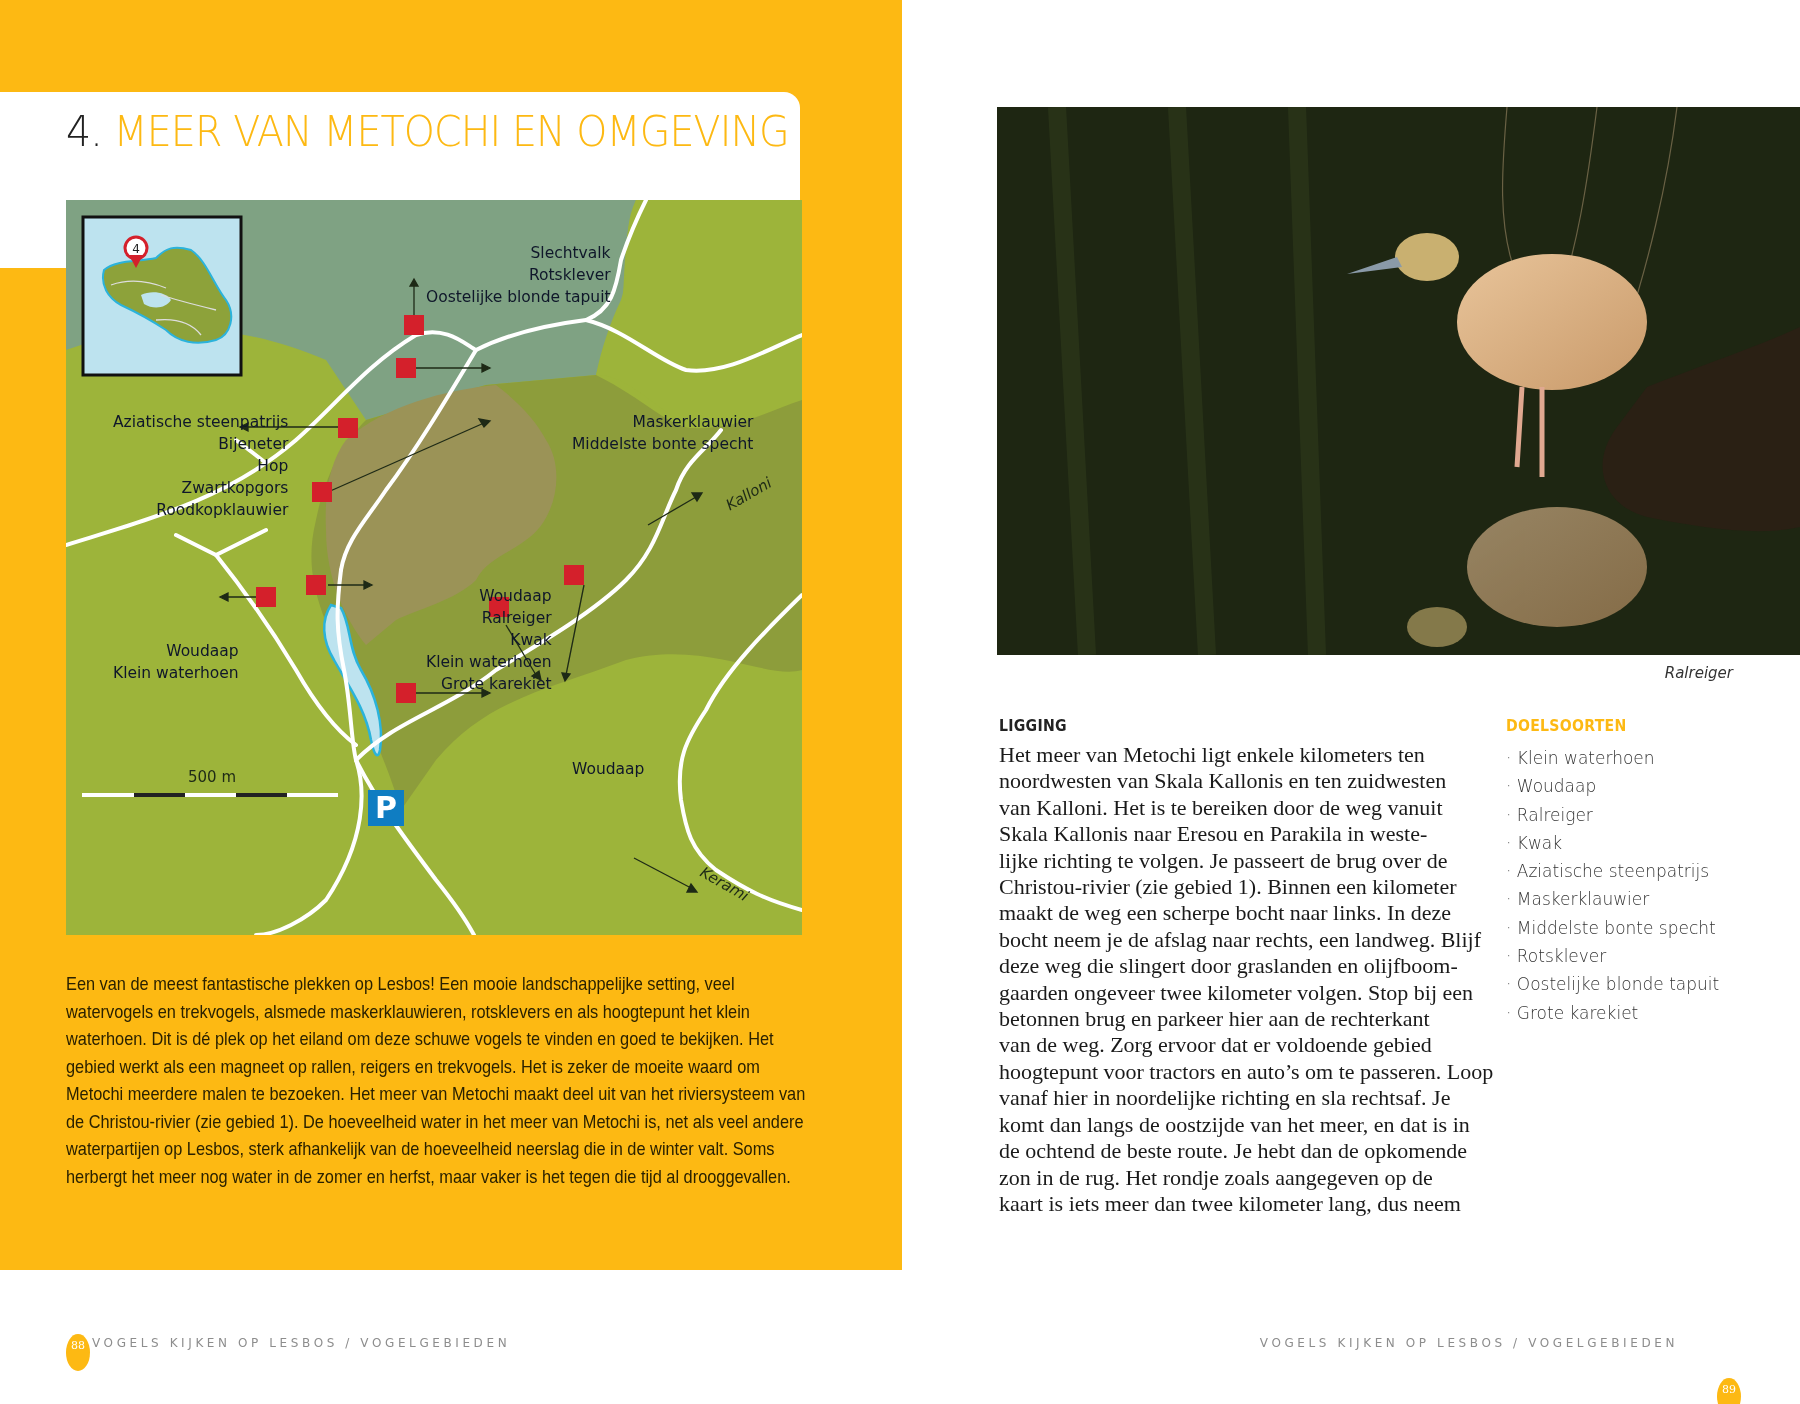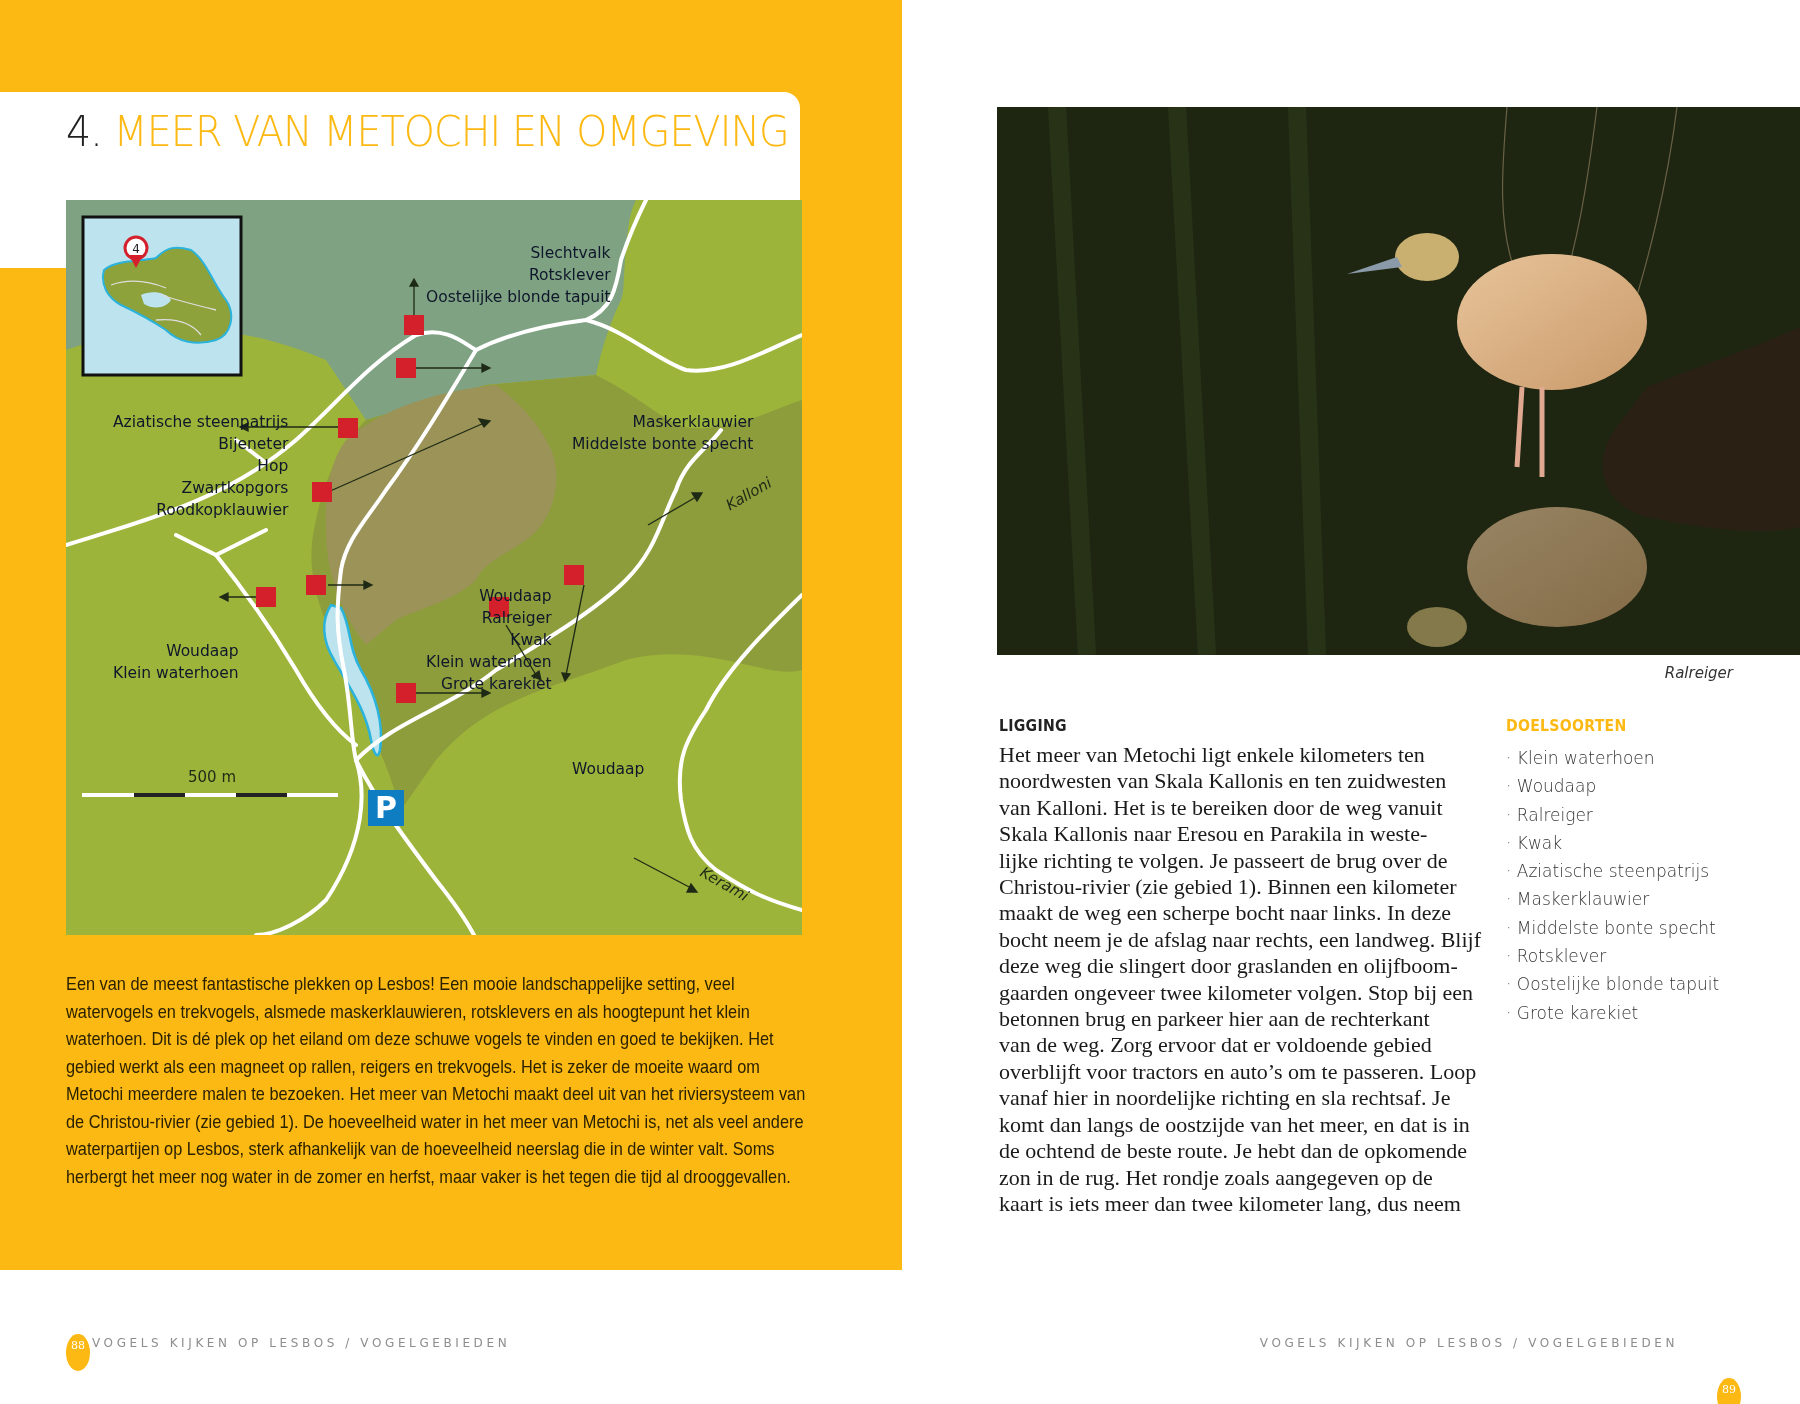--- a/index.html
+++ b/index.html
@@ -211,21 +211,21 @@
   <span>van Kalloni. Het is te bereiken door de weg vanuit</span>
   <span>Skala Kallonis naar Eresou en Parakila in weste-</span>
   <span>lijke richting te volgen. Je passeert de brug over de</span>
   <span>Christou-rivier (zie gebied 1). Binnen een kilometer</span>
   <span>maakt de weg een scherpe bocht naar links. In deze</span>
   <span>bocht neem je de afslag naar rechts, een landweg. Blijf</span>
   <span>deze weg die slingert door graslanden en olijfboom-</span>
   <span>gaarden ongeveer twee kilometer volgen. Stop bij een</span>
   <span>betonnen brug en parkeer hier aan de rechterkant</span>
   <span>van de weg. Zorg ervoor dat er voldoende gebied</span>
-  <span>overblijft voor tractors en auto’s om te passeren. Loop</span>
+  <span>hoogtepunt voor tractors en auto’s om te passeren. Loop</span>
   <span>vanaf hier in noordelijke richting en sla rechtsaf. Je</span>
   <span>komt dan langs de oostzijde van het meer, en dat is in</span>
   <span>de ochtend de beste route. Je hebt dan de opkomende</span>
   <span>zon in de rug. Het rondje zoals aangegeven op de</span>
   <span>kaart is iets meer dan twee kilometer lang, dus neem</span>
 </div>
 
 <div class="targets-heading">DOELSOORTEN</div>
 <ul class="targets">
   <li>Klein waterhoen</li>

